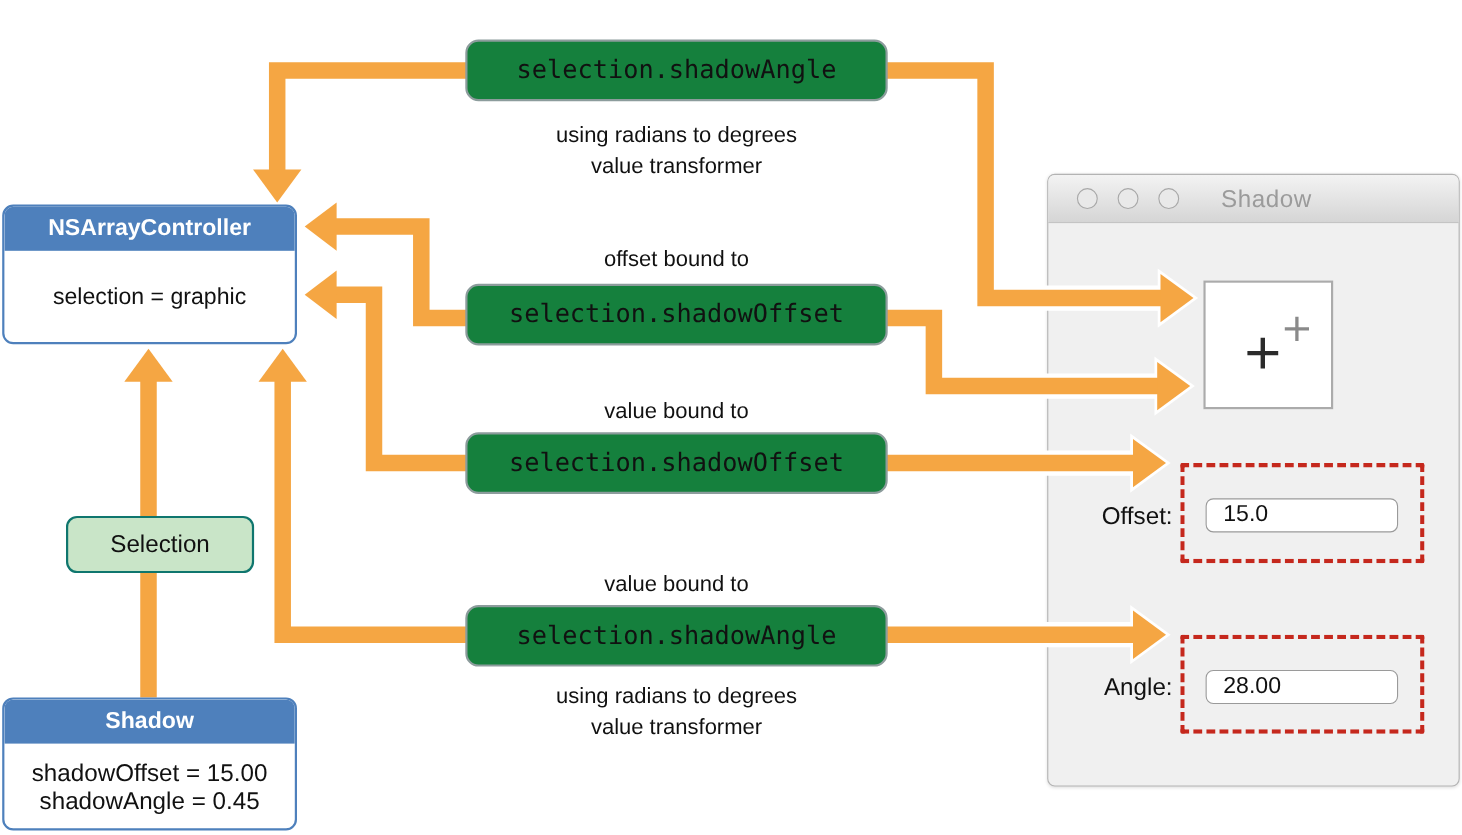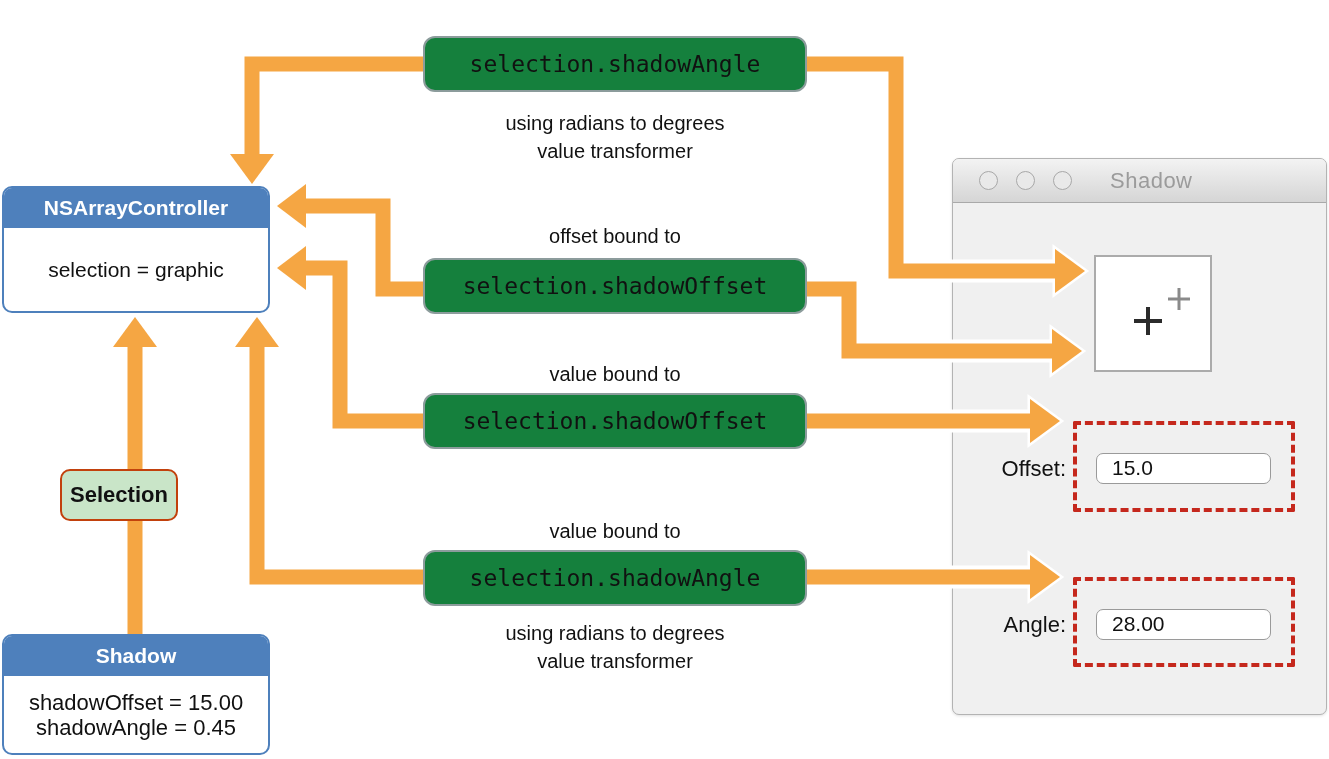--- a/index.html
+++ b/index.html
@@ -33,23 +33,23 @@
     background:#4E80BC;color:#fff;font-weight:bold;font-size:21px;
     height:40px;display:flex;align-items:center;justify-content:center;
   }
   .classbox .bdy{
     display:flex;flex-direction:column;align-items:center;justify-content:center;
     font-size:21px;line-height:25px;color:#111;
   }
 
   
   .selbadge{
-    position:absolute;left:60px;top:469px;width:118px;height:52px;box-sizing:border-box;
-    background:#C9E5C8;border:2px solid #c2410c;border-radius:10px;
-    display:flex;align-items:center;justify-content:center;font-size:22px;z-index:3;font-weight:bold;
+    position:absolute;left:60px;top:469px;width:171px;height:52px;box-sizing:border-box;
+    background:#C9E5C8;border:2px solid #0f766e;border-radius:10px;
+    display:flex;align-items:center;justify-content:center;font-size:22px;z-index:3;
   }
 
   
   #shadow-window{
     position:absolute;left:952px;top:158px;width:375px;height:557px;box-sizing:border-box;
     background:#F0F0F0;border:1px solid #b3b3b3;border-radius:7px;z-index:1;
     box-shadow:0 1px 3px rgba(0,0,0,0.12);
   }
   #titlebar{
     position:absolute;left:0;top:0;right:0;height:44px;box-sizing:border-box;

